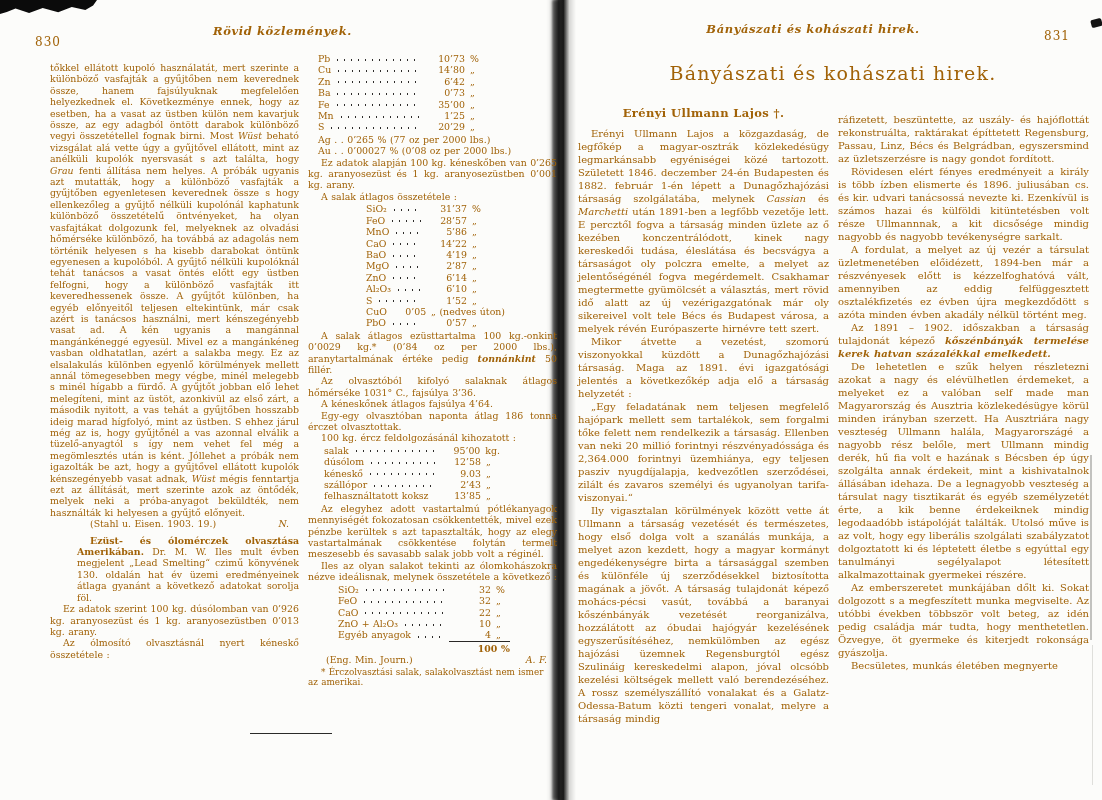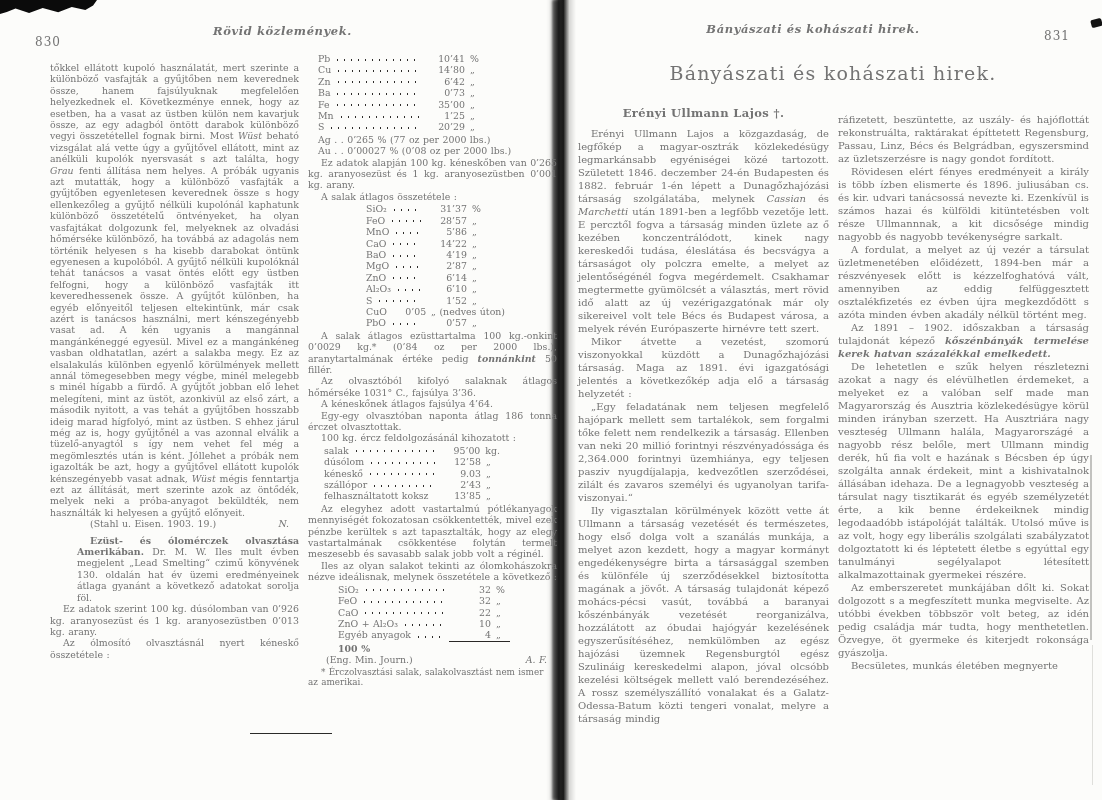--- a/index.html
+++ b/index.html
@@ -1,18 +1,18 @@
 <!DOCTYPE html>
 <html><head>
 <meta charset="utf-8">
 <style>
   html,body{margin:0;padding:0;}
   body{width:1102px;height:800px;overflow:hidden;background:#e9e9e7;}
   .scan{position:relative;width:1102px;height:800px;background:#fcfcfa;
-        font-family:"DejaVu Serif","Liberation Serif",serif;color:#737373;}
+        font-family:"DejaVu Serif","Liberation Serif",serif;color:#a16207;}
   
   .blob-tl{position:absolute;left:0;top:0;width:97px;height:14px;background:#0b0b0b;
            clip-path:polygon(0 0,100% 0,96% 40%,88% 72%,74% 50%,60% 88%,44% 58%,30% 92%,16% 60%,7% 85%,0 100%);}
   .mark-tr{position:absolute;left:1091px;top:19px;width:11px;height:8px;background:#131313;
            transform:rotate(-14deg);border-radius:2px;}
   .gutter{position:absolute;left:546px;top:0;width:30px;height:800px;
           background:linear-gradient(to right,rgba(0,0,0,0) 0%,rgba(0,0,0,0.06) 18%,rgba(15,15,15,0.88) 42%,rgba(5,5,5,0.92) 58%,rgba(0,0,0,0.15) 78%,rgba(0,0,0,0) 100%);
           clip-path:polygon(18% 0,88% 0,80% 6%,92% 11%,78% 18%,86% 26%,74% 33%,84% 41%,72% 50%,82% 58%,70% 66%,80% 74%,68% 82%,78% 90%,66% 100%,28% 100%,38% 92%,26% 84%,36% 76%,24% 67%,34% 58%,22% 49%,32% 40%,20% 31%,30% 22%,18% 13%,30% 7%;);
           filter:blur(0.6px);}
   .gutter2{position:absolute;left:552px;top:0;width:8px;height:800px;background:rgba(10,10,10,0.55);filter:blur(1.5px);}
@@ -48,21 +48,21 @@
   .tdots{flex:1;align-self:flex-end;height:6px;margin:0 4px 2px 4px;
          background-image:radial-gradient(circle,#2e2c2a 0.7px,transparent 0.9px);
          background-size:7px 4px;background-repeat:repeat-x;background-position:left 60%;}
   .tval{width:42px;text-align:right;white-space:nowrap;}
   .tunit{min-width:14px;padding-left:5px;white-space:nowrap;}
   .t-matte{margin-left:10px;width:166px;}
   .t-slag{margin-left:58px;width:120px;}
   .t-yield{margin-left:16px;width:176px;}
   .t-ideal{margin-left:30px;width:172px;}
   .t-ideal .trow:last-child .tval,.t-ideal .trow:last-child .tunit{border-bottom:1px solid #2a2826;}
-  .t-total{margin-left:30px;width:172px;padding-right:1px;font-weight:bold;}
+  .t-total{margin-left:30px;width:172px;text-align:right;padding-right:1px;font-weight:bold;}
   .chemline{margin-left:10px;white-space:nowrap;}
   .sigline{display:flex;justify-content:space-between;gap:8px;}
   .sig{font-style:italic;padding-right:10px;}
   .src-indent{padding-left:40px;}
   .src-indent2{padding-left:18px;}
   .footnote{font-size:8.8px;line-height:10.6px;margin-top:1px;}
   .footnote .fline2{text-indent:0;}
 </style>
 </head>
 <body>
@@ -89,21 +89,21 @@
     <p class="p mt"><b>Ezüst- és ólomérczek olvasztása Amerikában.</b> Dr. M. W. Iles mult évben megjelent „Lead Smelting“ czimű könyvének 130. oldalán hat év üzemi eredményeinek átlaga gyanánt a következő adatokat sorolja föl.</p>
     <p class="p">Ez adatok szerint 100 kg. dúsólomban van 0’926 kg. aranyosezüst és 1 kg. aranyosezüstben 0’013 kg. arany.</p>
     <p class="p">Az ólmosító olvasztásnál nyert kéneskő összetétele :</p>
   </div>
 
   <div class="col lp-col lp-col2">
     <div class="ctable t-matte">
         <div class="trow">
           <span class="tlabel">Pb</span>
           <span class="tdots"></span>
-          <span class="tval">10’41</span>
+          <span class="tval">10’73</span>
           <span class="tunit">%</span>
         </div>
         <div class="trow">
           <span class="tlabel">Cu</span>
           <span class="tdots"></span>
           <span class="tval">14’80</span>
           <span class="tunit">„</span>
         </div>
         <div class="trow">
           <span class="tlabel">Zn</span>

